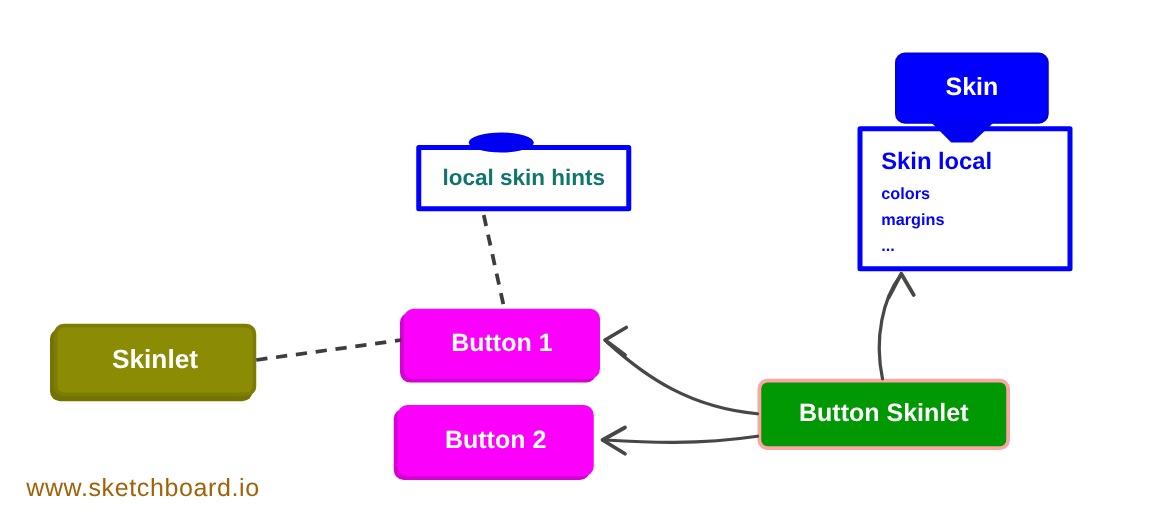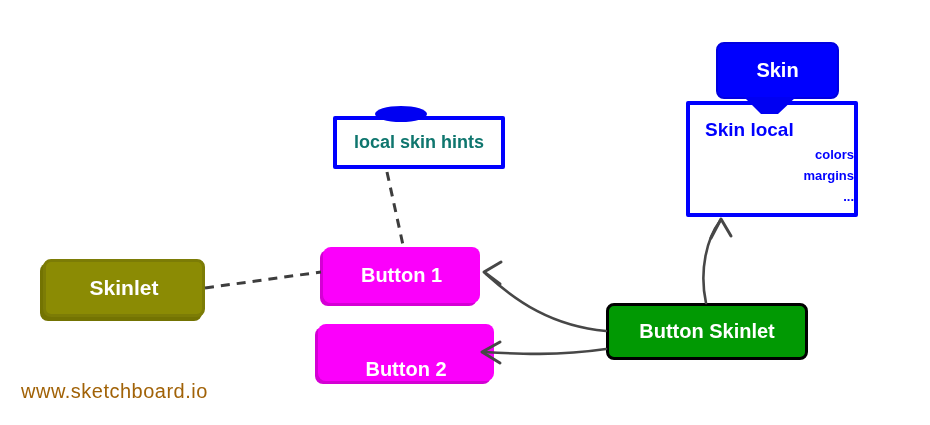--- a/index.html
+++ b/index.html
@@ -40,53 +40,51 @@
   .skin-hints-title {
     margin: 14px 0 0 15px;
     font-size: 19px;
     font-weight: bold;
   }
   .skin-hints-item {
     margin: 7px 0 0 15px;
     font-size: 13px;
     font-weight: bold;
     line-height: 14px;
-    text-align: right;
   }
   .node-local-skin-hints {
     left: 333px; top: 116px; width: 172px; height: 53px;
     border: 4px solid #0000fe;
     background: transparent;
     border-radius: 2px;
     color: #0f766e;
     font-size: 18px;
   }
   .node-button1 {
     left: 323px; top: 247px; width: 157px; height: 56px;
     background: #fb00fb;
     box-shadow: -3px 3px 0 #d400d4;
     text-align: center;
   }
   .node-button2 {
-    left: 318px; top: 324px; width: 176px; height: 57px;
+    left: 318px; top: 324px; width: 157px; height: 57px;
     background: #fb00fb;
     box-shadow: -3px 3px 0 #d400d4;
-    align-items: flex-end;
   }
   .node-animator {
     left: 43px; top: 259px; width: 162px; height: 58px;
     background: #8b8b04;
     border: 3px solid #7c7c06;
     box-shadow: -3px 4px 0 #737302;
     font-size: 21px;
   }
   .node-button-skinlet {
     left: 606px; top: 303px; width: 202px; height: 57px;
     background: #019903;
-    border: 3px solid #000000;
+    border: 3px solid #fca5a5;
   }
   #edge-layer {
     position: absolute;
     left: 0; top: 0;
     width: 930px; height: 425px;
     z-index: 3;
     pointer-events: none;
   }
   .edge {
     fill: none;

